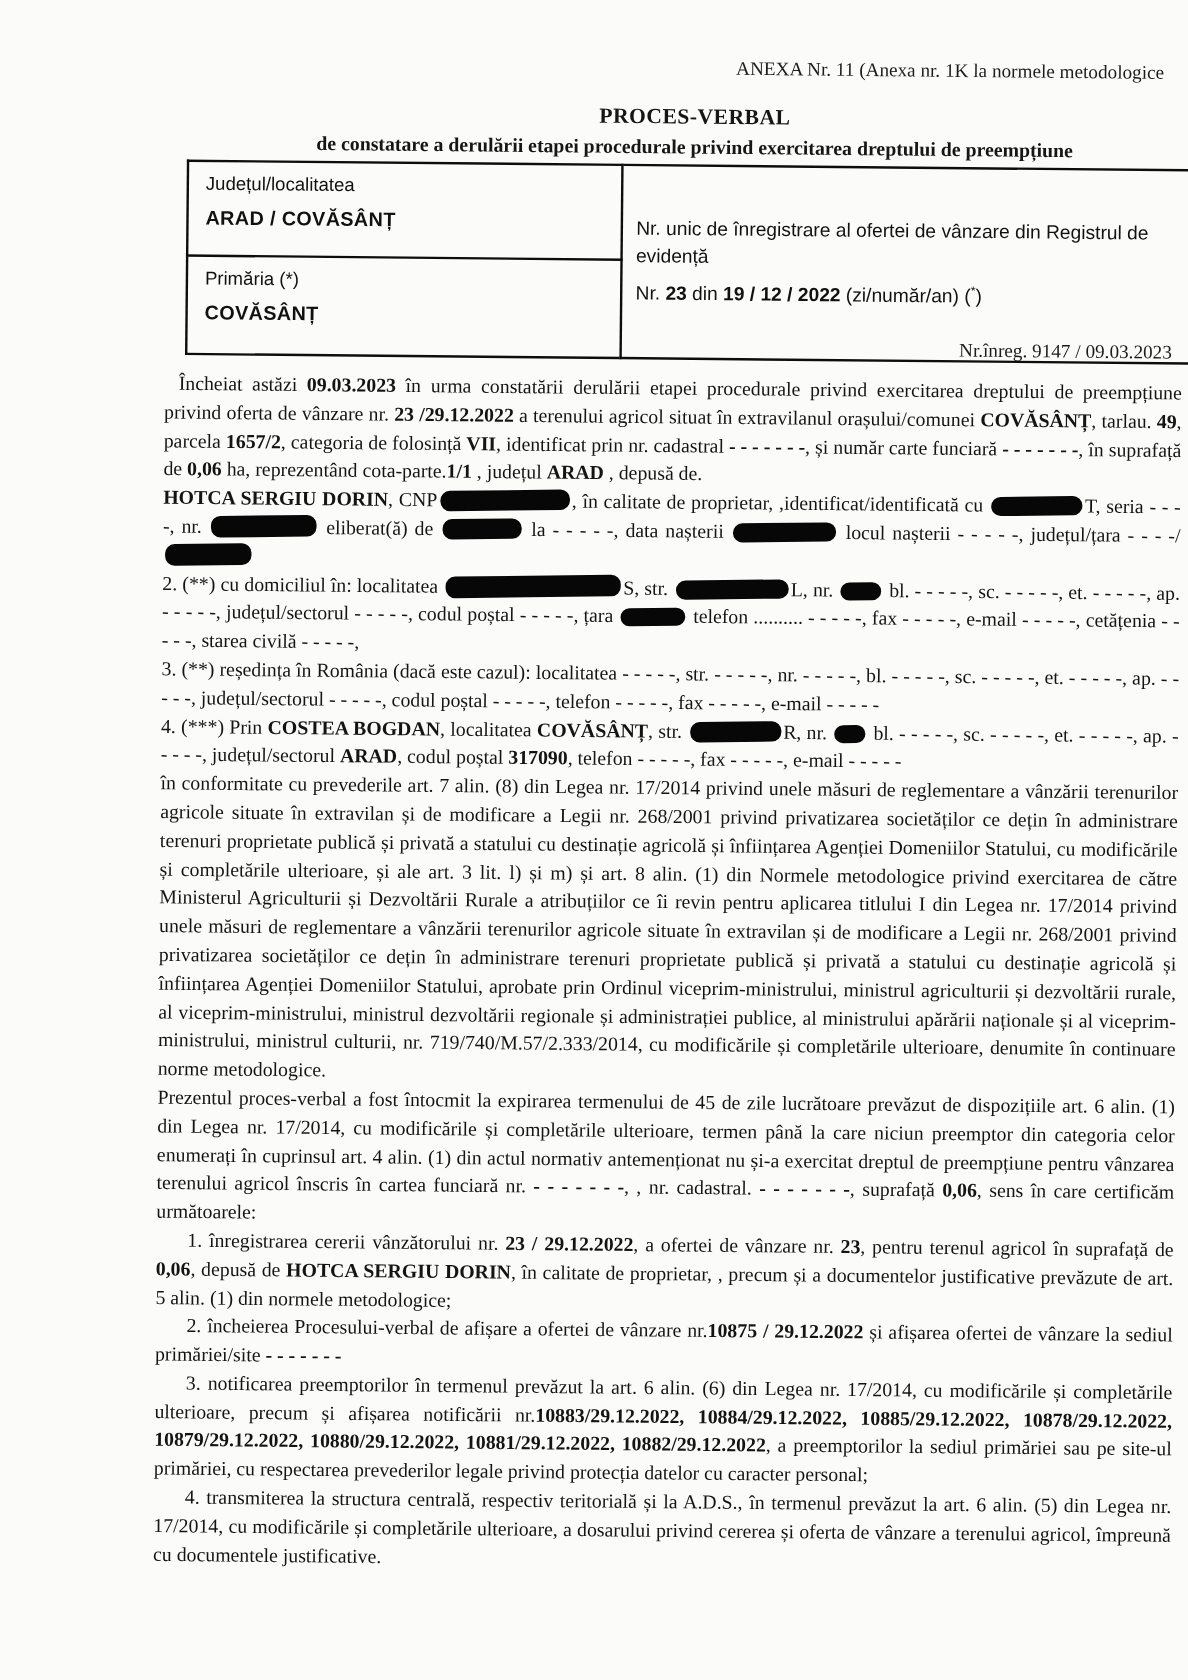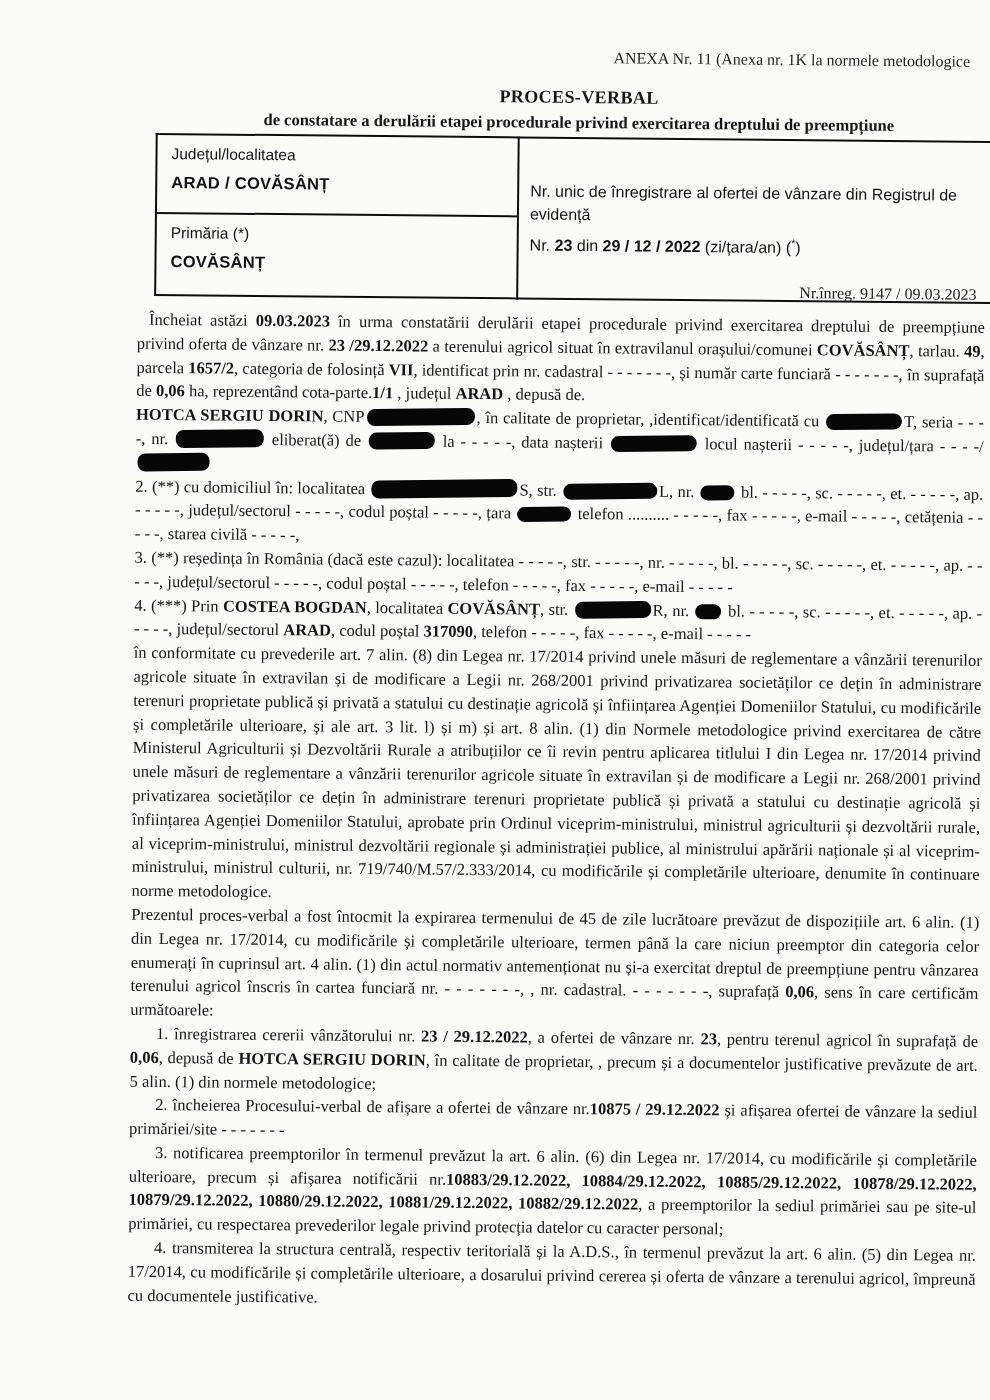--- a/index.html
+++ b/index.html
@@ -61,21 +61,21 @@
 
   <table class="info">
     <tbody>
         <tr>
       <td style="width:332px;height:61px;">
         <div class="cell-label">Județul/localitatea</div>
         <div class="cell-value">ARAD / COVĂSÂNȚ</div>
       </td>
       <td class="merged" rowspan="2">
         <div class="offer-label">Nr. unic de înregistrare al ofertei de vânzare din Registrul de evidență</div>
-        <div class="offer-value"><span>Nr. </span><span class="bold">23</span><span> din </span><span class="bold">29 / 12 / 2022</span><span> (zi/țara/an) (</span><sup>*</sup><span>)</span></div>
+        <div class="offer-value"><span>Nr. </span><span class="bold">23</span><span> din </span><span class="bold">19 / 12 / 2022</span><span> (zi/număr/an) (</span><sup>*</sup><span>)</span></div>
       </td>
     </tr>
     <tr>
       <td style="height:64px;">
         <div class="cell-label">Primăria (*)</div>
         <div class="cell-value">COVĂSÂNȚ</div>
       </td>
     </tr>
   </tbody>
     </table>

